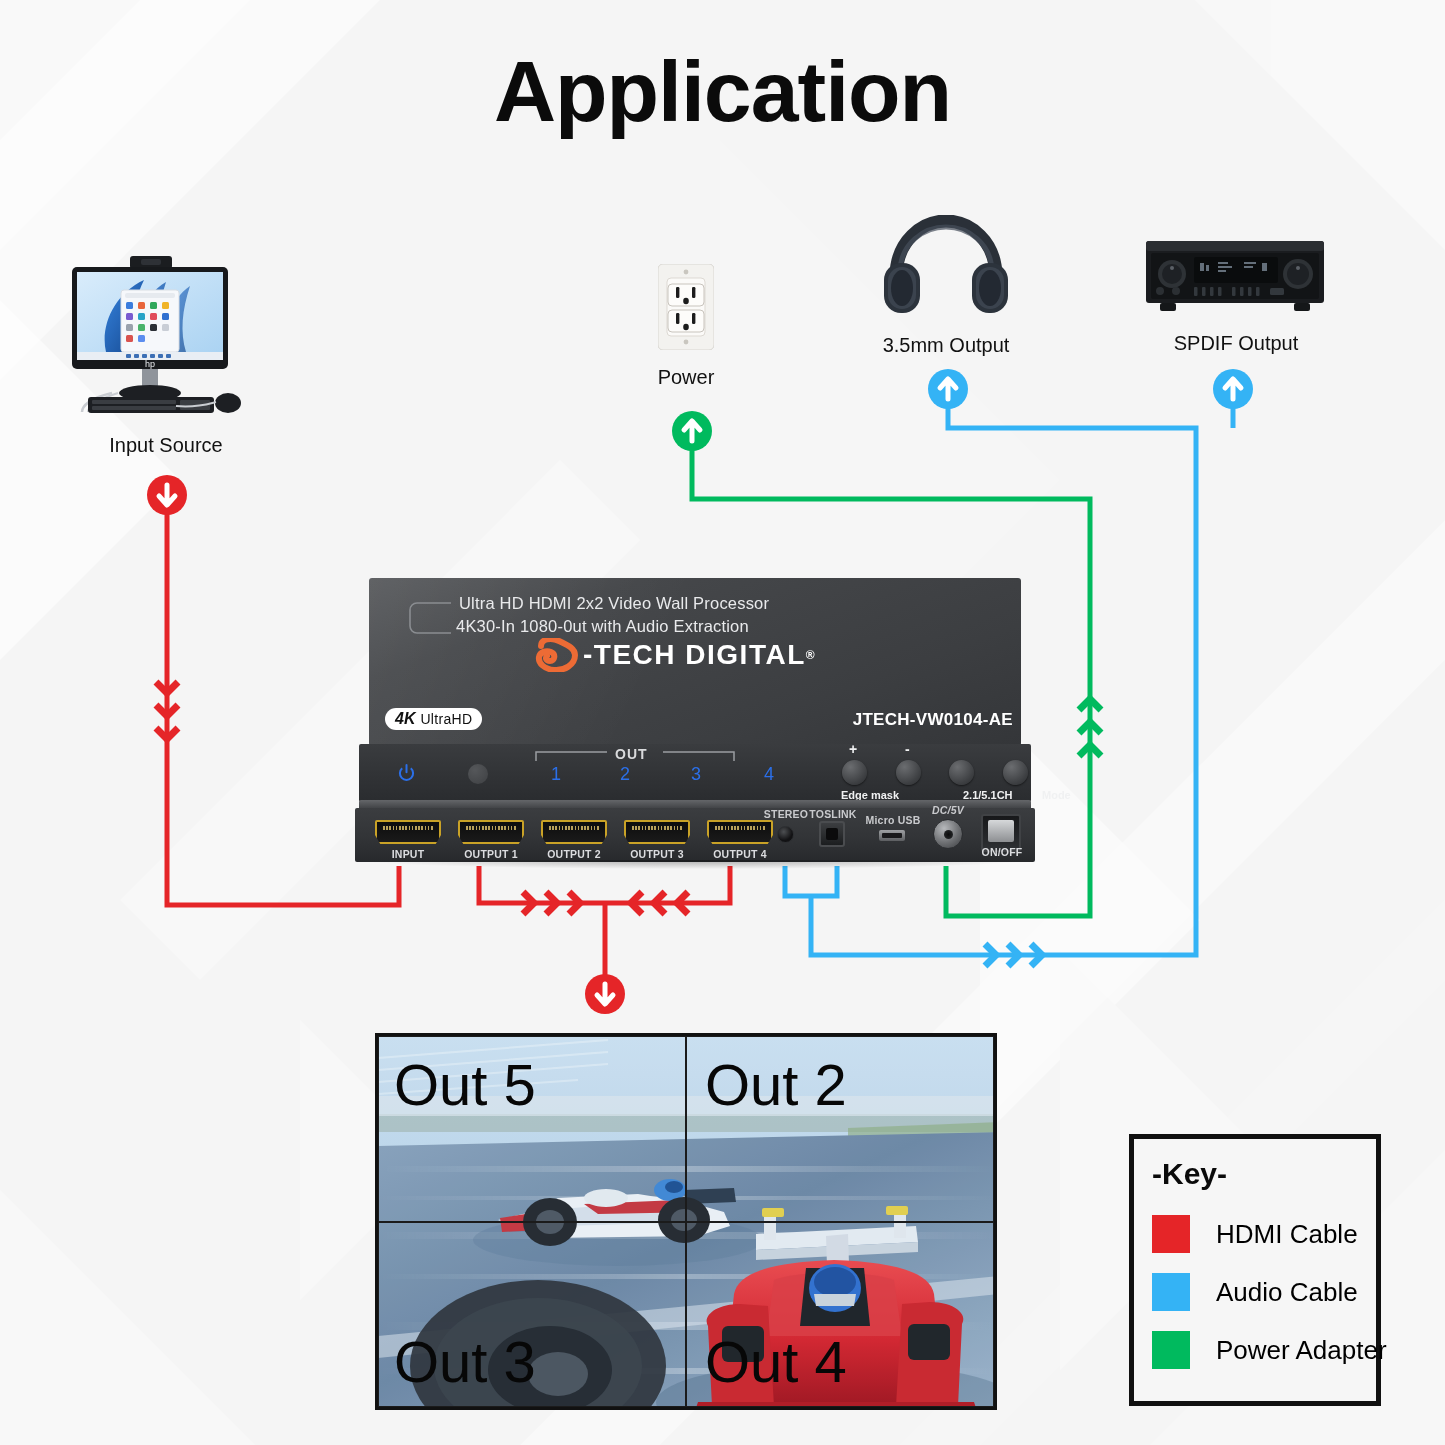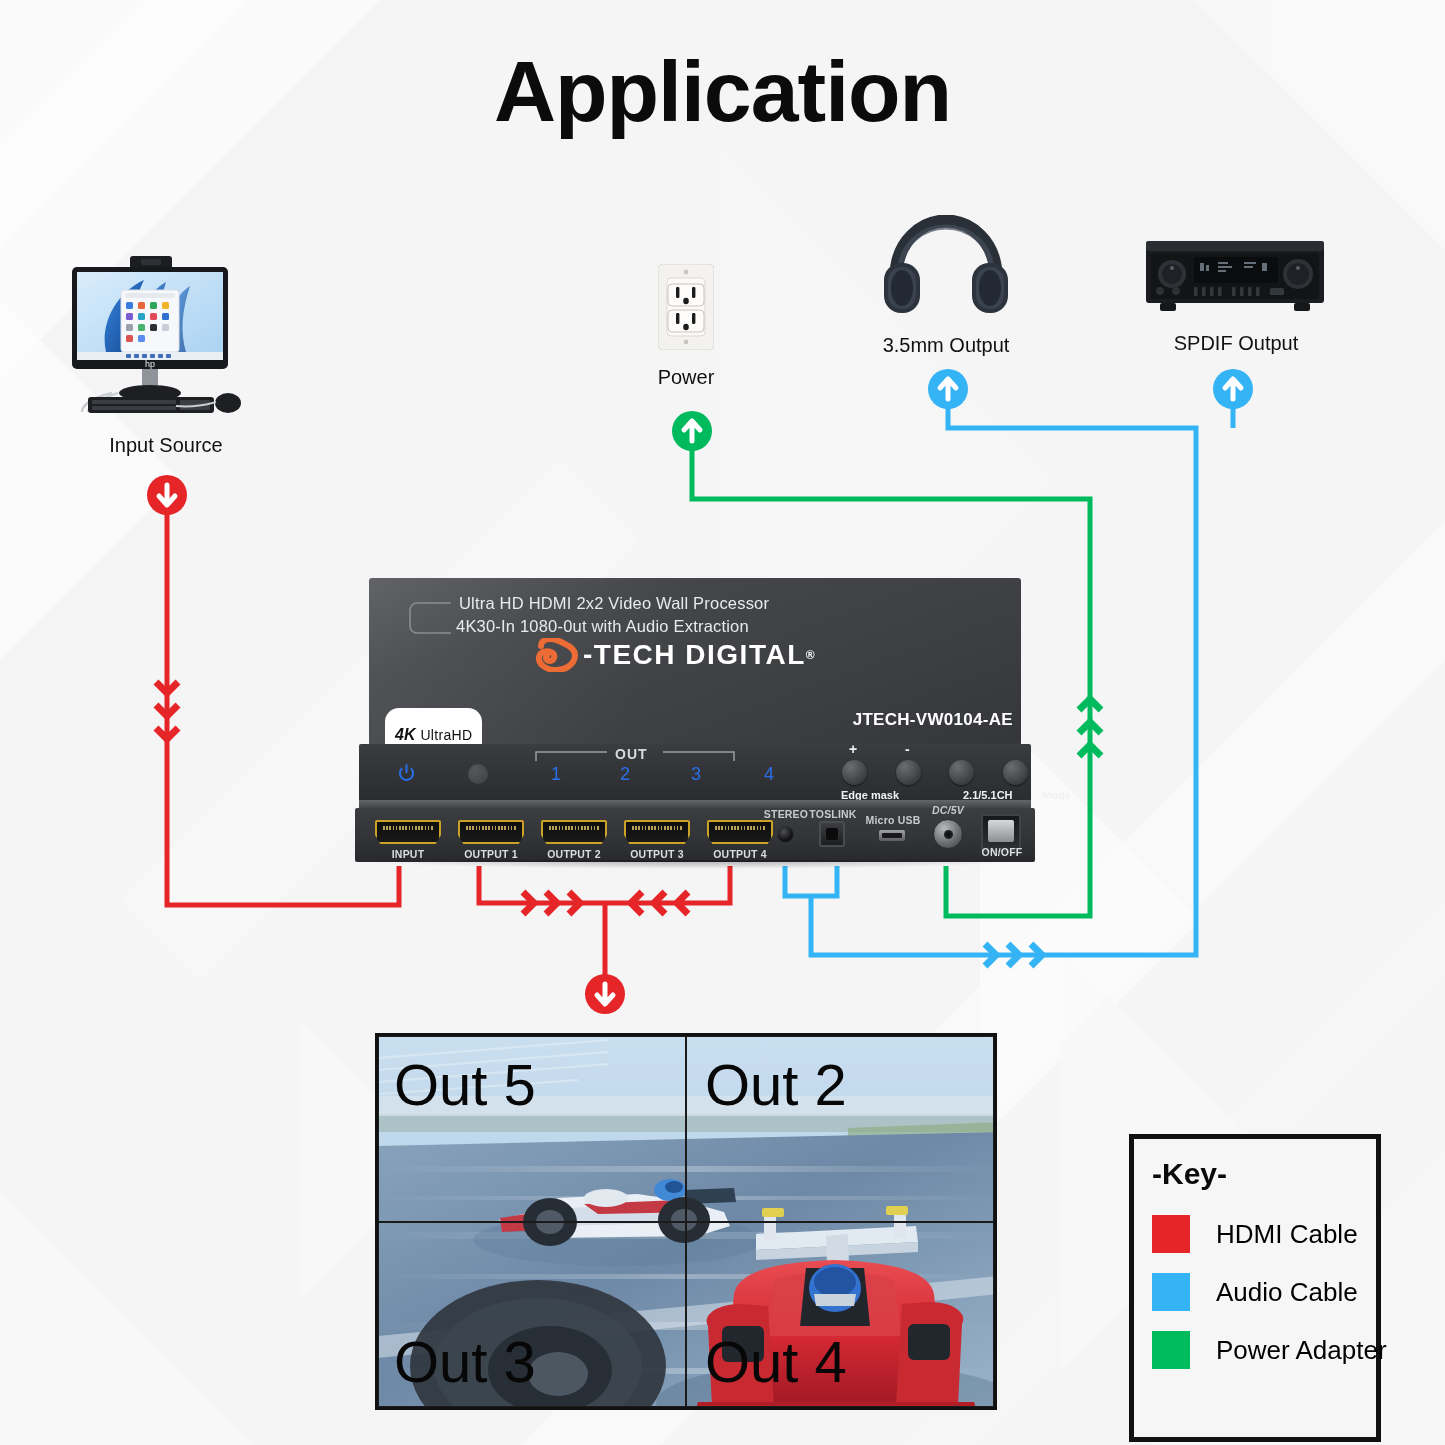--- a/index.html
+++ b/index.html
@@ -30,21 +30,21 @@
   .wall{position:absolute;left:375px;top:1033px;width:622px;height:377px;
         border:3px solid #111;box-sizing:border-box;overflow:hidden;}
   .wall .cell{position:absolute;box-sizing:border-box;border:1.5px solid #1b1b1b;}
   .wall .tl{left:0;top:0;width:50%;height:50%;}
   .wall .tr{left:50%;top:0;width:50%;height:50%;}
   .wall .bl{left:0;top:50%;width:50%;height:50%;}
   .wall .br{left:50%;top:50%;width:50%;height:50%;}
   .outlbl{position:absolute;font-size:58px;color:#070707;font-family:"Liberation Sans",sans-serif;line-height:1;}
 
   
-  .keybox{position:absolute;left:1129px;top:1134px;width:252px;height:308px;
+  .keybox{position:absolute;left:1129px;top:1134px;width:252px;height:272px;
           border:5px solid #111;background:#f6f6f6;box-sizing:border-box;}
   .keytitle{position:absolute;left:18px;top:18px;font-size:30px;font-weight:bold;color:#0a0a0a;}
   .keyrow{position:absolute;left:18px;display:flex;align-items:center;}
   .swatch{width:38px;height:38px;display:inline-block;}
   .keylabel{margin-left:26px;font-size:26px;color:#000000;white-space:nowrap;}
 
   
   .device{position:absolute;left:355px;top:578px;width:680px;height:290px;}
   .devtop{position:absolute;left:14px;top:0;width:652px;height:168px;
           background:linear-gradient(160deg,#55575a 0%,#45474a 25%,#3c3e41 70%,#343639 100%);
@@ -59,21 +59,21 @@
           background:linear-gradient(180deg,#3b3d40 0%,#323437 55%,#27292c 100%);border-radius:2px;}
   .devshadow{position:absolute;left:10px;top:282px;width:660px;height:9px;
           background:radial-gradient(ellipse at 50% 0%,rgba(0,0,0,.30),rgba(0,0,0,0) 72%);}
 
   .toptext{position:absolute;color:#e9eaec;font-size:16.5px;letter-spacing:.2px;white-space:nowrap;}
   .brand{position:absolute;left:180px;top:60px;display:flex;align-items:center;}
   .brandmark{width:44px;height:34px;margin-right:4px;}
   .brandtext{color:#fff;font-size:28px;font-weight:bold;letter-spacing:1.5px;font-family:"Liberation Sans",sans-serif;}
   .reg{font-size:12px;vertical-align:super;}
   .badge4k{position:absolute;left:30px;top:130px;display:flex;align-items:center;
-       background:#fff;border-radius:14px;padding:18px 10px;}
+       background:#fff;border-radius:14px;padding:2px 10px;}
   .badge4k .b1{color:#111;font-size:16px;font-weight:bold;font-style:italic;}
   .badge4k .b2{color:#111;font-size:14px;margin-left:5px;letter-spacing:.3px;}
   .model{position:absolute;right:22px;top:132px;color:#fff;font-size:17px;font-weight:bold;letter-spacing:.3px;}
 
   .pwrglyph{position:absolute;left:42px;top:186px;width:19px;height:19px;}
   .irdot{position:absolute;left:113px;top:186px;width:20px;height:20px;border-radius:50%;
        background:radial-gradient(circle at 35% 30%,#55575a,#3e4043);}
   .outword{position:absolute;left:260px;top:168px;color:#d9dadc;font-size:14px;font-weight:bold;letter-spacing:1px;}
   .outnum{position:absolute;top:186px;color:#2b6fe8;font-size:18px;font-weight:500;}
 

